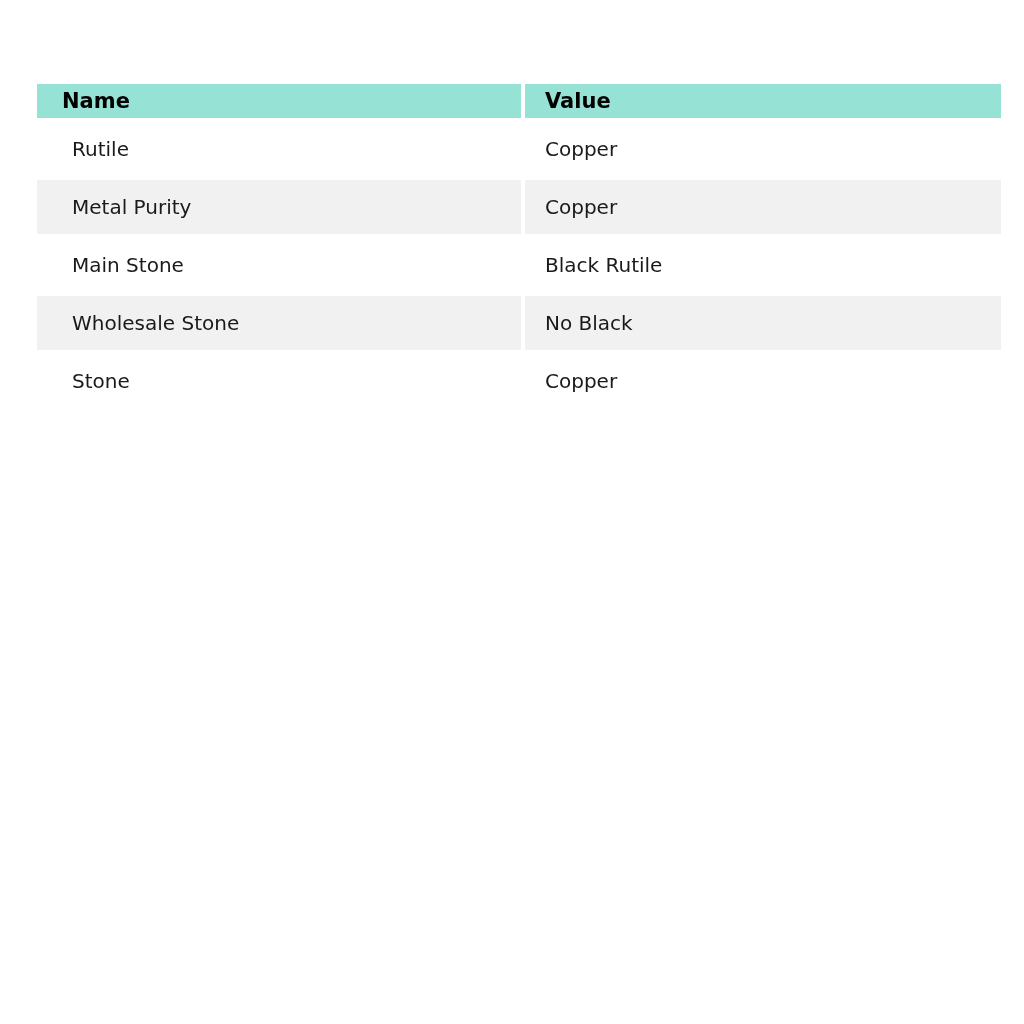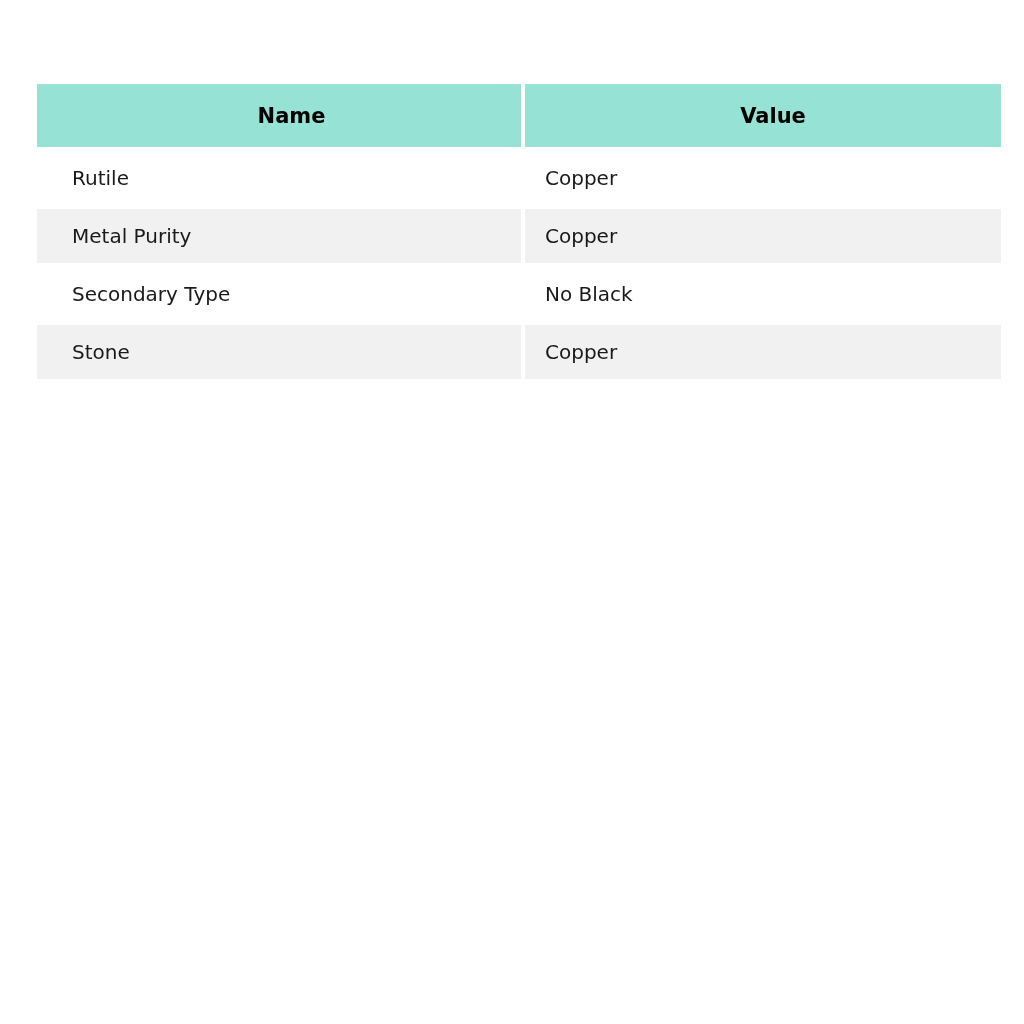--- a/index.html
+++ b/index.html
@@ -21,22 +21,22 @@
     top: 80px;
     width: 972px;
     border-collapse: separate;
     border-spacing: 4px;
     table-layout: fixed;
   }
   col.col-name  { width: 484px; }
   col.col-value { width: 476px; }
   th {
     background: var(--header-bg, #96e2d5);
-    height: 63px;
-    text-align: center;
+    height: 34px;
+    text-align: left;
     vertical-align: middle;
     font-size: 21px;
     font-weight: 700;
     color: #000000;
     padding: 0 0 0 25px;
     white-space: nowrap;
     overflow: hidden;
   }
   td {
     background: var(--row-bg, #ffffff);
@@ -73,21 +73,25 @@
   <tbody id="rows">
       <tr>
     <td>Rutile</td>
     <td>Copper</td>
   </tr>
       <tr>
     <td>Metal Purity</td>
     <td>Copper</td>
   </tr>
       <tr>
-    <td>Secondary Type</td>
+    <td>Main Stone</td>
+    <td>Black Rutile</td>
+  </tr>
+      <tr>
+    <td>Wholesale Stone</td>
     <td>No Black</td>
   </tr>
       <tr>
     <td>Stone</td>
     <td>Copper</td>
   </tr>
     </tbody>
 </table>
 
 </body></html>

